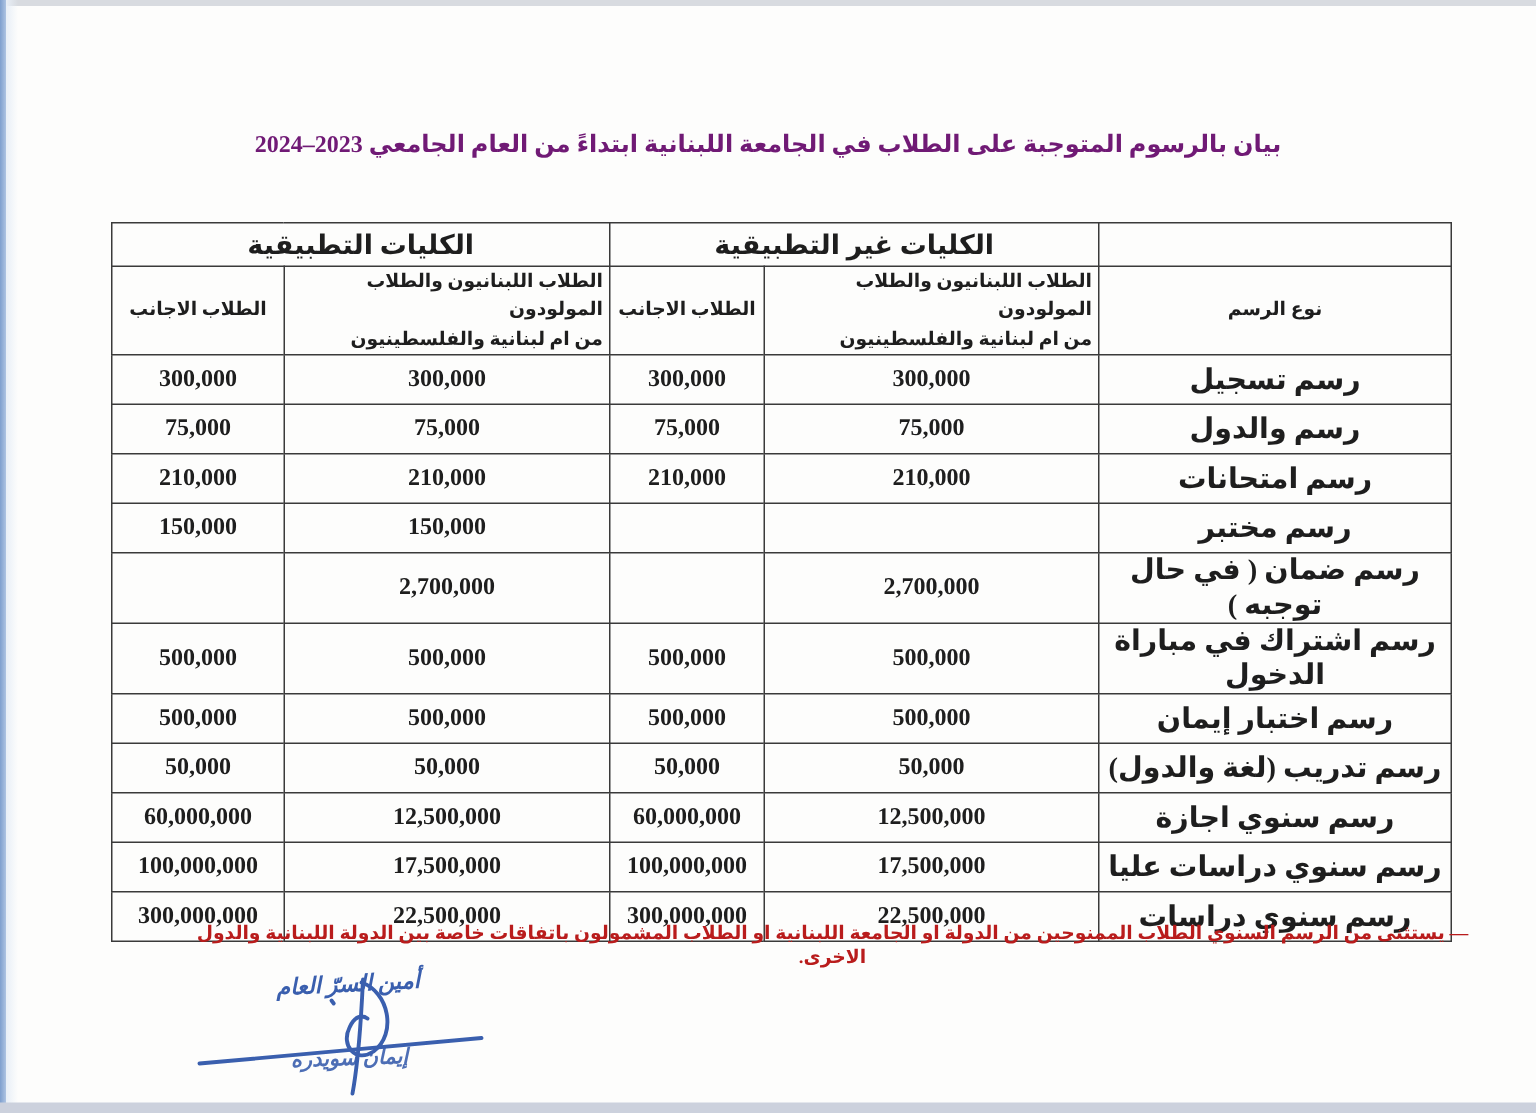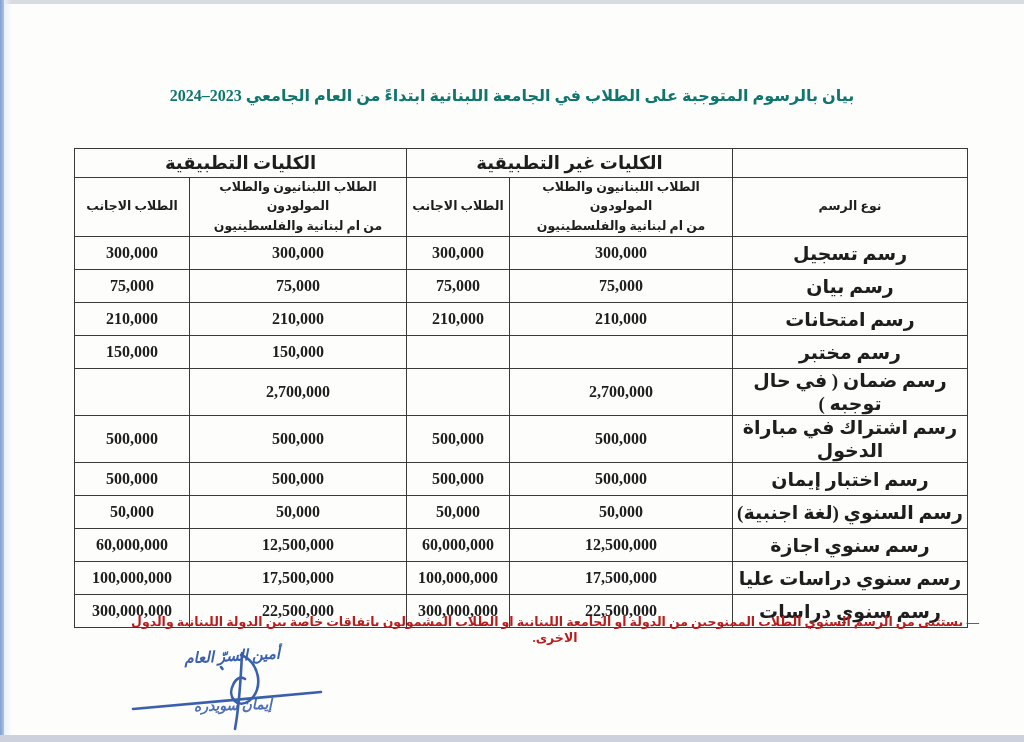--- a/index.html
+++ b/index.html
@@ -35,21 +35,21 @@
     position: absolute; left: 0; bottom: 0; width: 1024px; height: 7px;
     background: #ccd1dd;
   }
 
   .doc-title {
     position: absolute;
     top: 86px; left: 0; right: 0;
     text-align: center;
     font-size: 16px;
     font-weight: bold;
-    color: #0f766e;
+    color: #701a75;
     letter-spacing: 0.2px;
   }
 
   table.fees {
     position: absolute;
     top: 148px;
     right: 56px;           
     width: 893px;
     border-collapse: collapse;
     table-layout: fixed;
@@ -68,21 +68,21 @@
   tr.group-row th { font-size: 18px; }
   td.ghost {
     border: none;
     border-left: 1.5px solid #3a3a3a;
     border-bottom: 1.5px solid #3a3a3a;
     background: transparent;
   }
   tr.subhead-row { height: 55px; }
   tr.subhead-row th { font-size: 12.5px; line-height: 1.55; }
   th.fee-type-head { font-size: 13px; }
-  .two-line span { display: block; }
+  .two-line span { display: block; text-align: right; }
   tr.data-row { height: 33px; }
   tr.data-row td.fee { font-size: 19px; }
   tr.data-row td.val {
     font-size: 16px;
     font-family: "Liberation Serif", "DejaVu Sans", serif;
   }
 
   .footnote {
     position: absolute;
     top: 614px;
@@ -167,21 +167,21 @@
         <th>الطلاب الاجانب</th>
       </tr>
     <tr class="data-row">
       <td class="fee">رسم تسجيل</td>
       <td class="val">300,000</td>
       <td class="val">300,000</td>
       <td class="val">300,000</td>
       <td class="val">300,000</td>
     </tr>
         <tr class="data-row">
-      <td class="fee">رسم بيان</td>
+      <td class="fee">رسم والدول</td>
       <td class="val">75,000</td>
       <td class="val">75,000</td>
       <td class="val">75,000</td>
       <td class="val">75,000</td>
     </tr>
         <tr class="data-row">
       <td class="fee">رسم امتحانات</td>
       <td class="val">210,000</td>
       <td class="val">210,000</td>
       <td class="val">210,000</td>
@@ -209,21 +209,21 @@
       <td class="val">500,000</td>
     </tr>
         <tr class="data-row">
       <td class="fee">رسم اختبار إيمان</td>
       <td class="val">500,000</td>
       <td class="val">500,000</td>
       <td class="val">500,000</td>
       <td class="val">500,000</td>
     </tr>
         <tr class="data-row">
-      <td class="fee">رسم السنوي (لغة اجنبية)</td>
+      <td class="fee">رسم تدريب (لغة والدول)</td>
       <td class="val">50,000</td>
       <td class="val">50,000</td>
       <td class="val">50,000</td>
       <td class="val">50,000</td>
     </tr>
         <tr class="data-row">
       <td class="fee">رسم سنوي اجازة</td>
       <td class="val">12,500,000</td>
       <td class="val">60,000,000</td>
       <td class="val">12,500,000</td>

